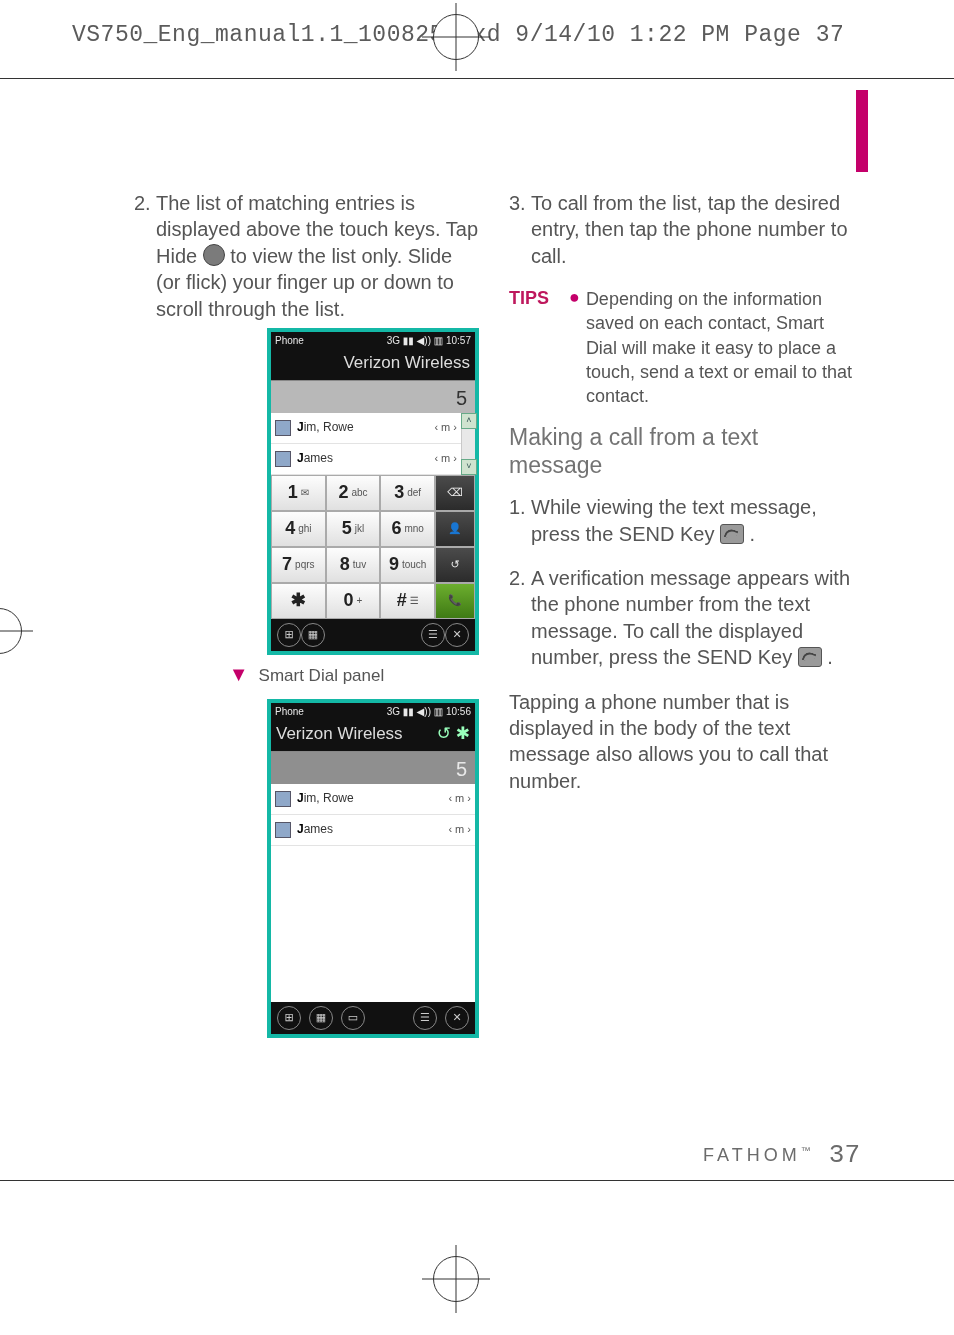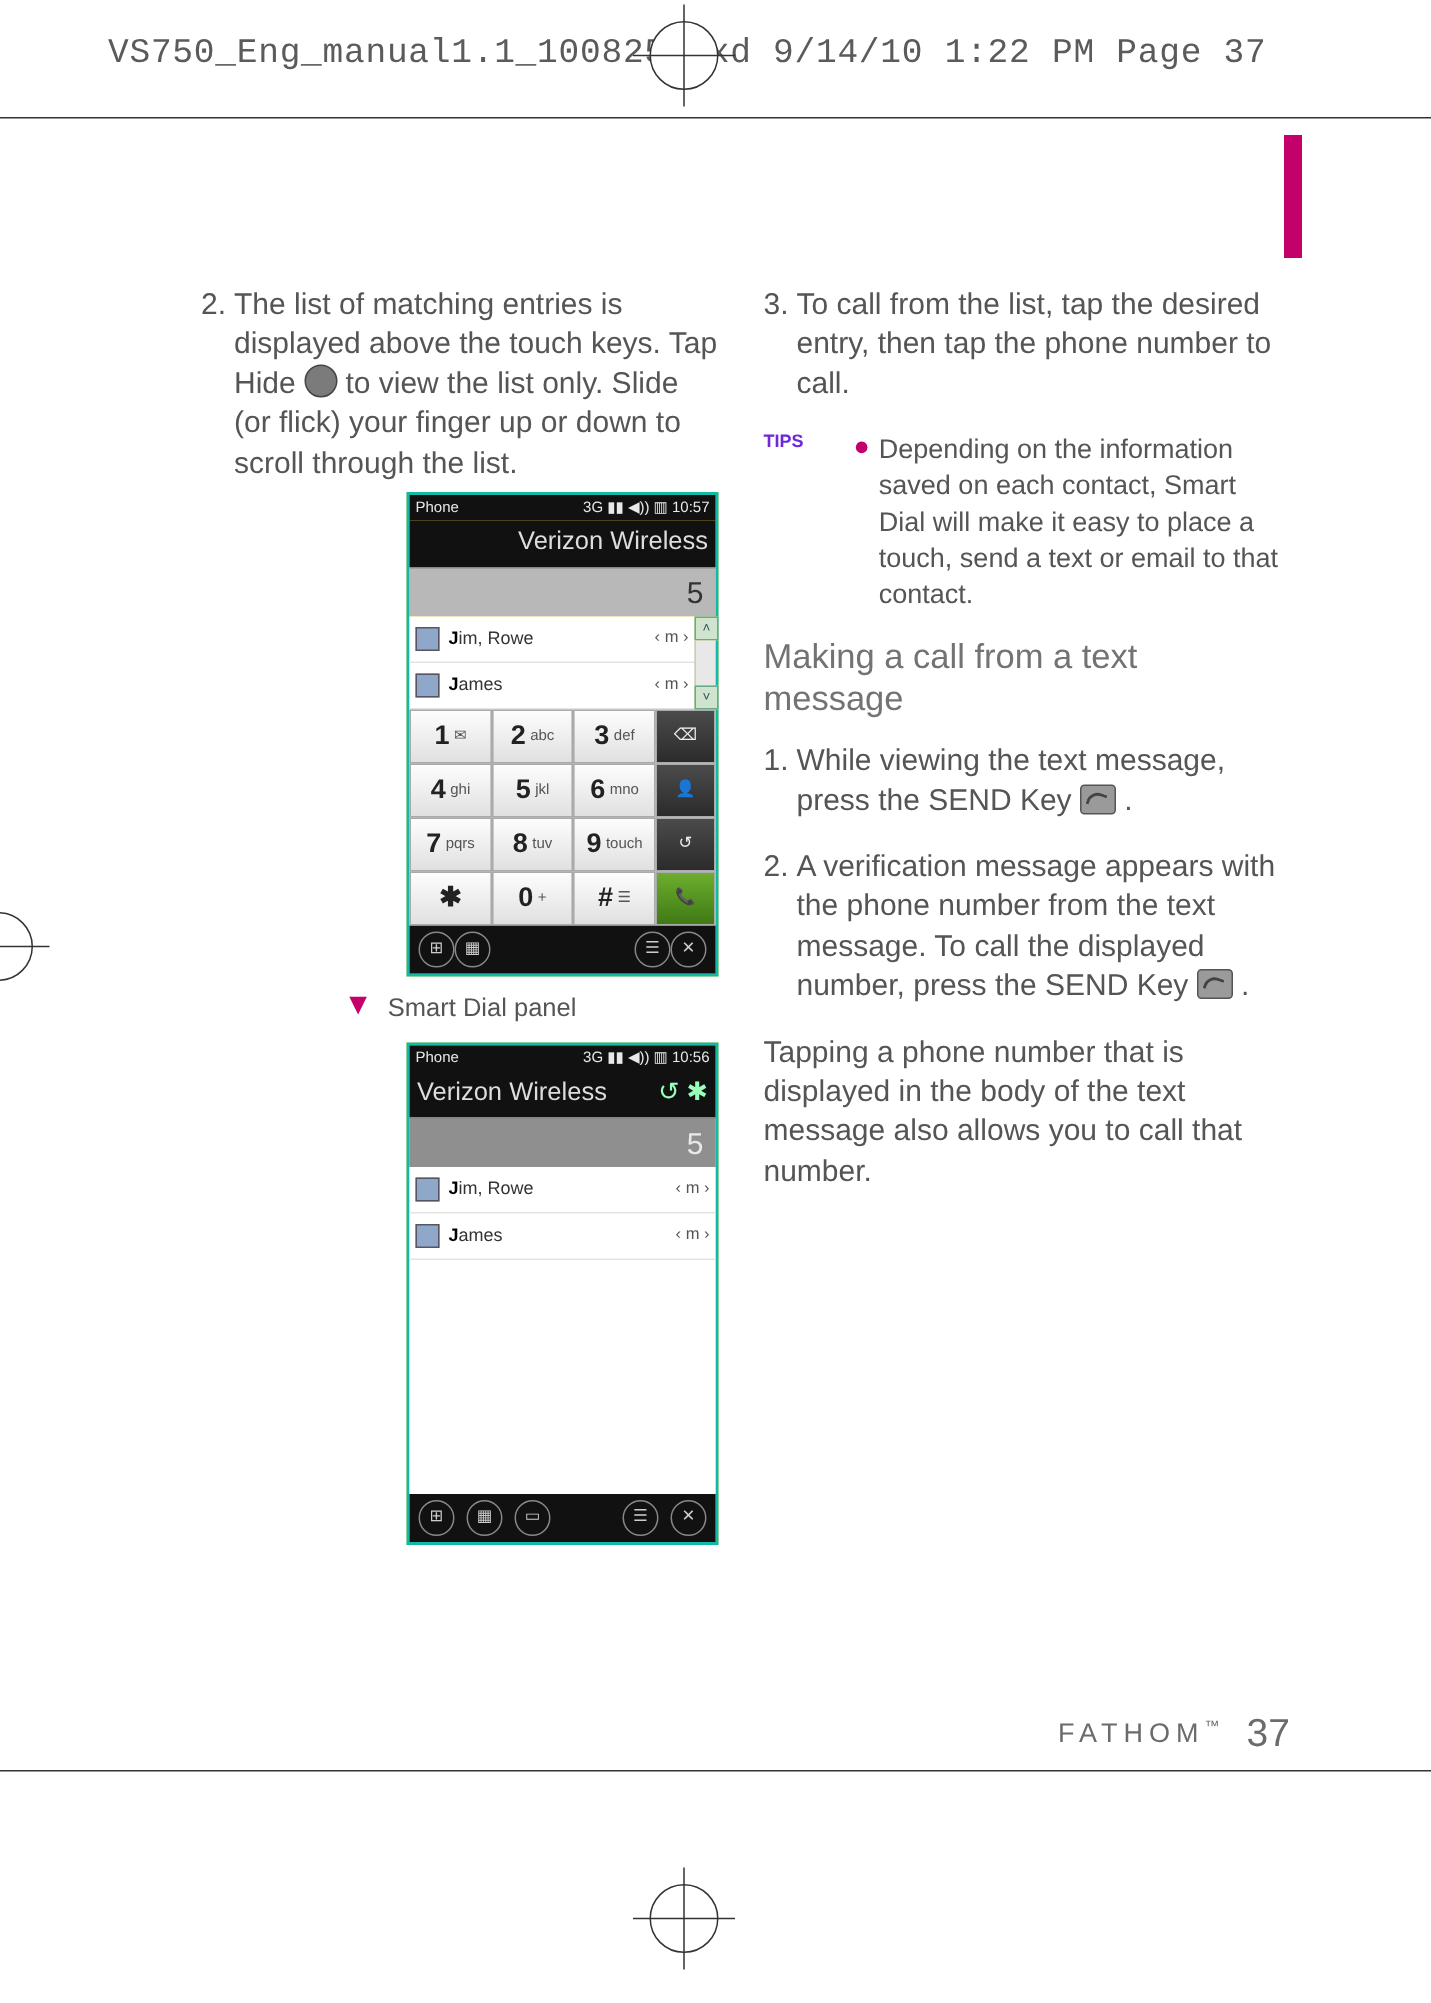--- a/index.html
+++ b/index.html
@@ -73,25 +73,25 @@
     font-size: 20px;
     line-height: 1.32;
     color: #555;
   }
   .col p { margin: 0 0 18px 0; }
   .num-item { display:flex; }
   .num-item .n { width: 22px; flex:none; }
   .num-item .t { flex:1; }
   .tips-row { display:flex; margin-top:18px; margin-bottom:14px;}
   .tips-label {
-    color: #6d28d9;
+    color: #be185d;
     font-weight: 600;
     width: 60px;
     flex:none;
-    font-size: 12px;
+    font-size: 18px;
   }
   .tips-body {
     font-size: 18px;
     line-height: 1.35;
     color: #555;
     flex:1;
     display:flex;
   }
   .tips-bullet { color:#c4006a; margin-right:6px; font-size:18px; line-height:1.2;}
   .sub-h {
@@ -119,22 +119,22 @@
     border-radius: 8px 0 0 0;
     transform: rotate(20deg);
   }
   .inline-icon.hide {
     width:20px;height:20px;border-radius:50%;
     background:#7b7b7b;border:1px solid #444;
   }
   
   .phone {
     width: 204px;
-    border: 2px solid #14b8a6;
-    background:#fde047;
+    border: 4px solid #14b8a6;
+    background:#ef4444;
     margin: 6px 0 8px auto;
     font-size: 11px;
     color:#e8e8e8;
   }
   .ph-status {
     background:#111;
     display:flex;
     justify-content:space-between;
     align-items:center;
     padding:2px 4px;
@@ -222,21 +222,21 @@
     align-items:center;
     gap: 18px;
   }
   .brand {
     font-family: "Arial Narrow", Arial, sans-serif;
     letter-spacing: 4px;
     font-size: 18px;
     color:#6b6b6b;
   }
   .brand sup{font-size:10px; letter-spacing:0;}
-  .pgnum { font-size:26px; color:#6b6b6b; }
+  .pgnum { font-size:26px; color:#6b6b6b;font-family:Liberation Mono, monospace; }
   .listwrap{ display:flex; }
   .listwrap .list{flex:1;}
   .listwrap .sb{width:14px;display:flex;flex-direction:column;}
   .listwrap .sb .track{flex:1;background:#e8e8e8;border-left:1px solid #c9c9c9;}
 </style>
 </head>
 <body>
 
 <div class="page">
   <div class="header-line">VS750_Eng_manual1.1_100825.qxd  9/14/10  1:22 PM  Page 37</div>

